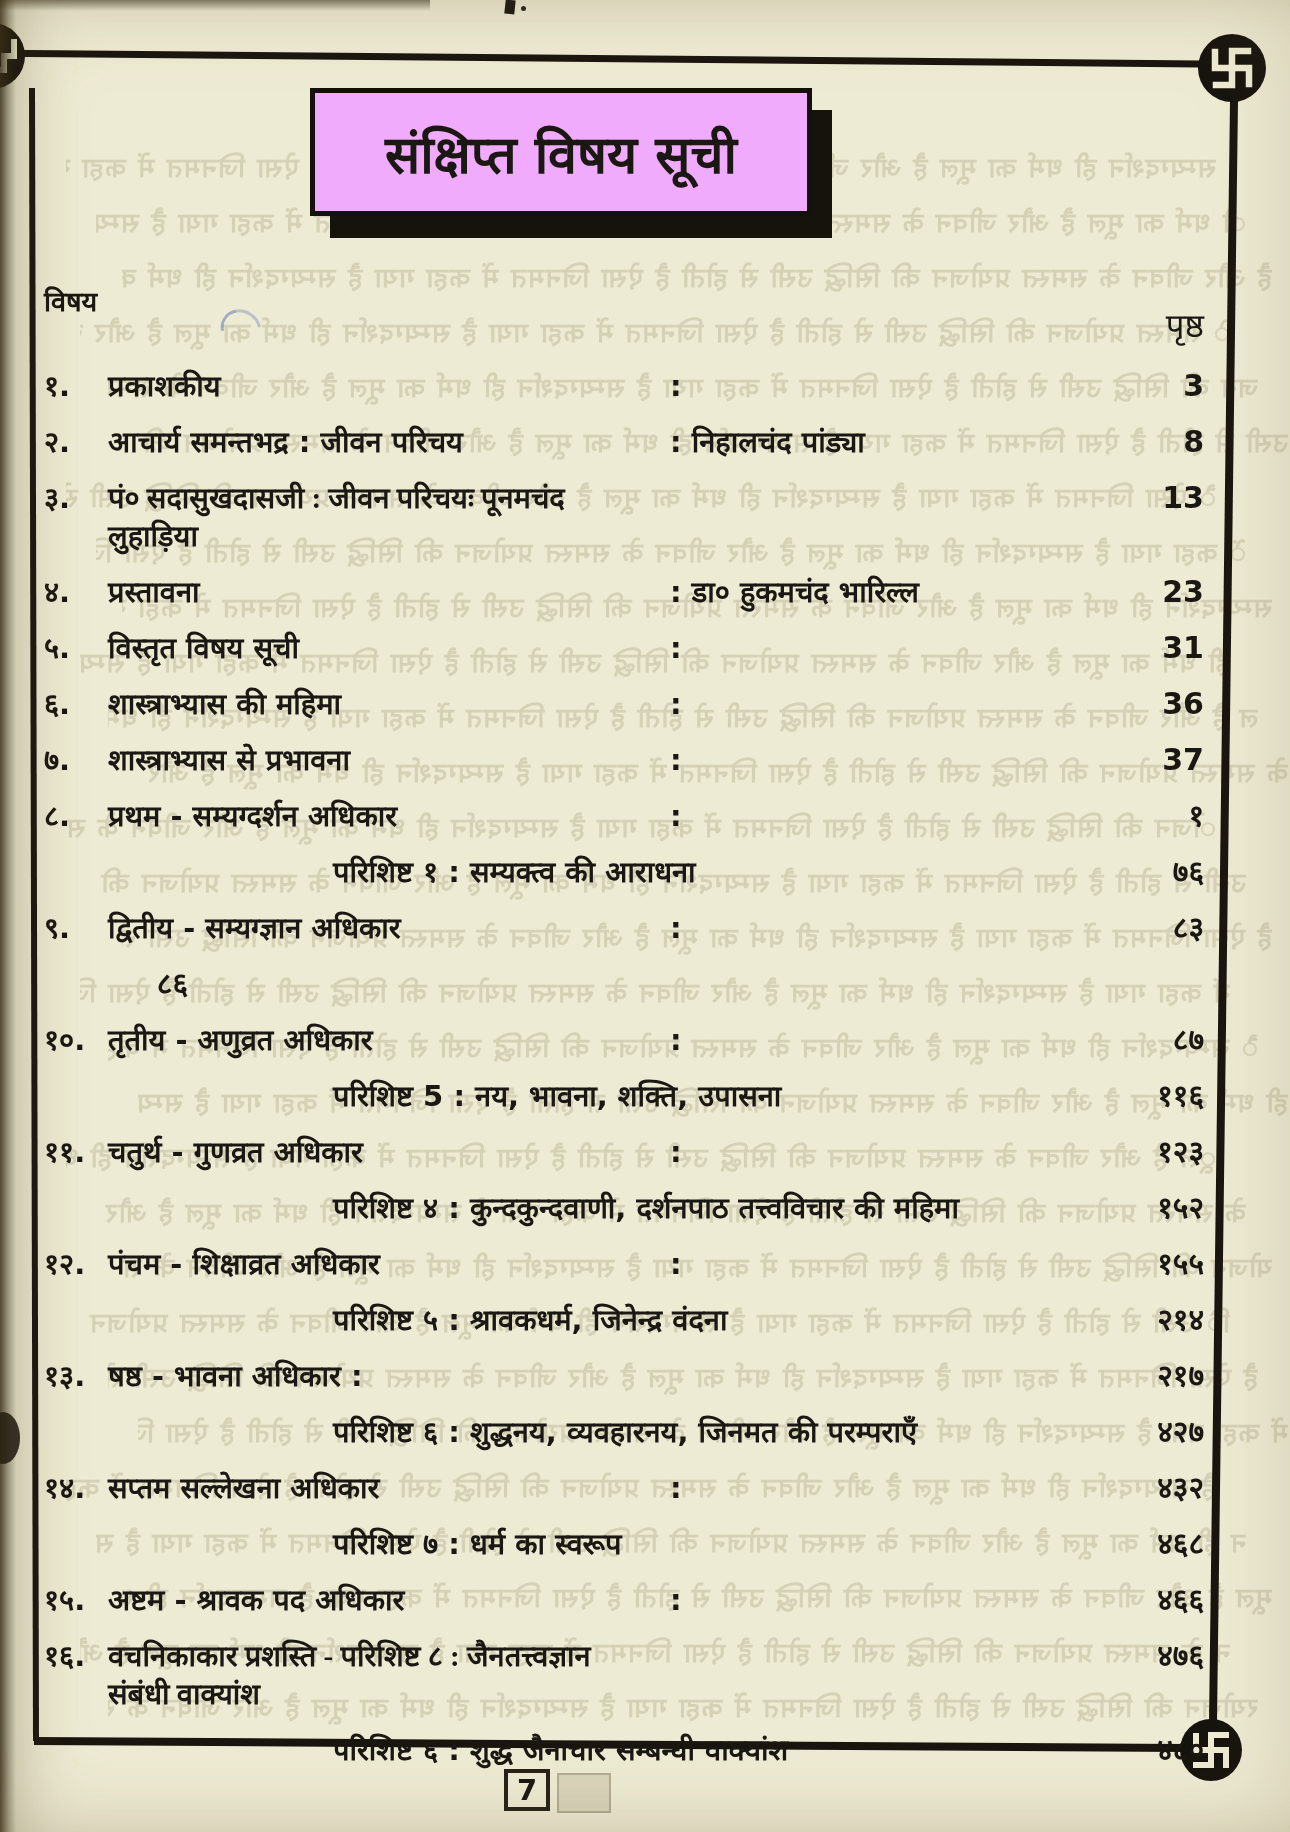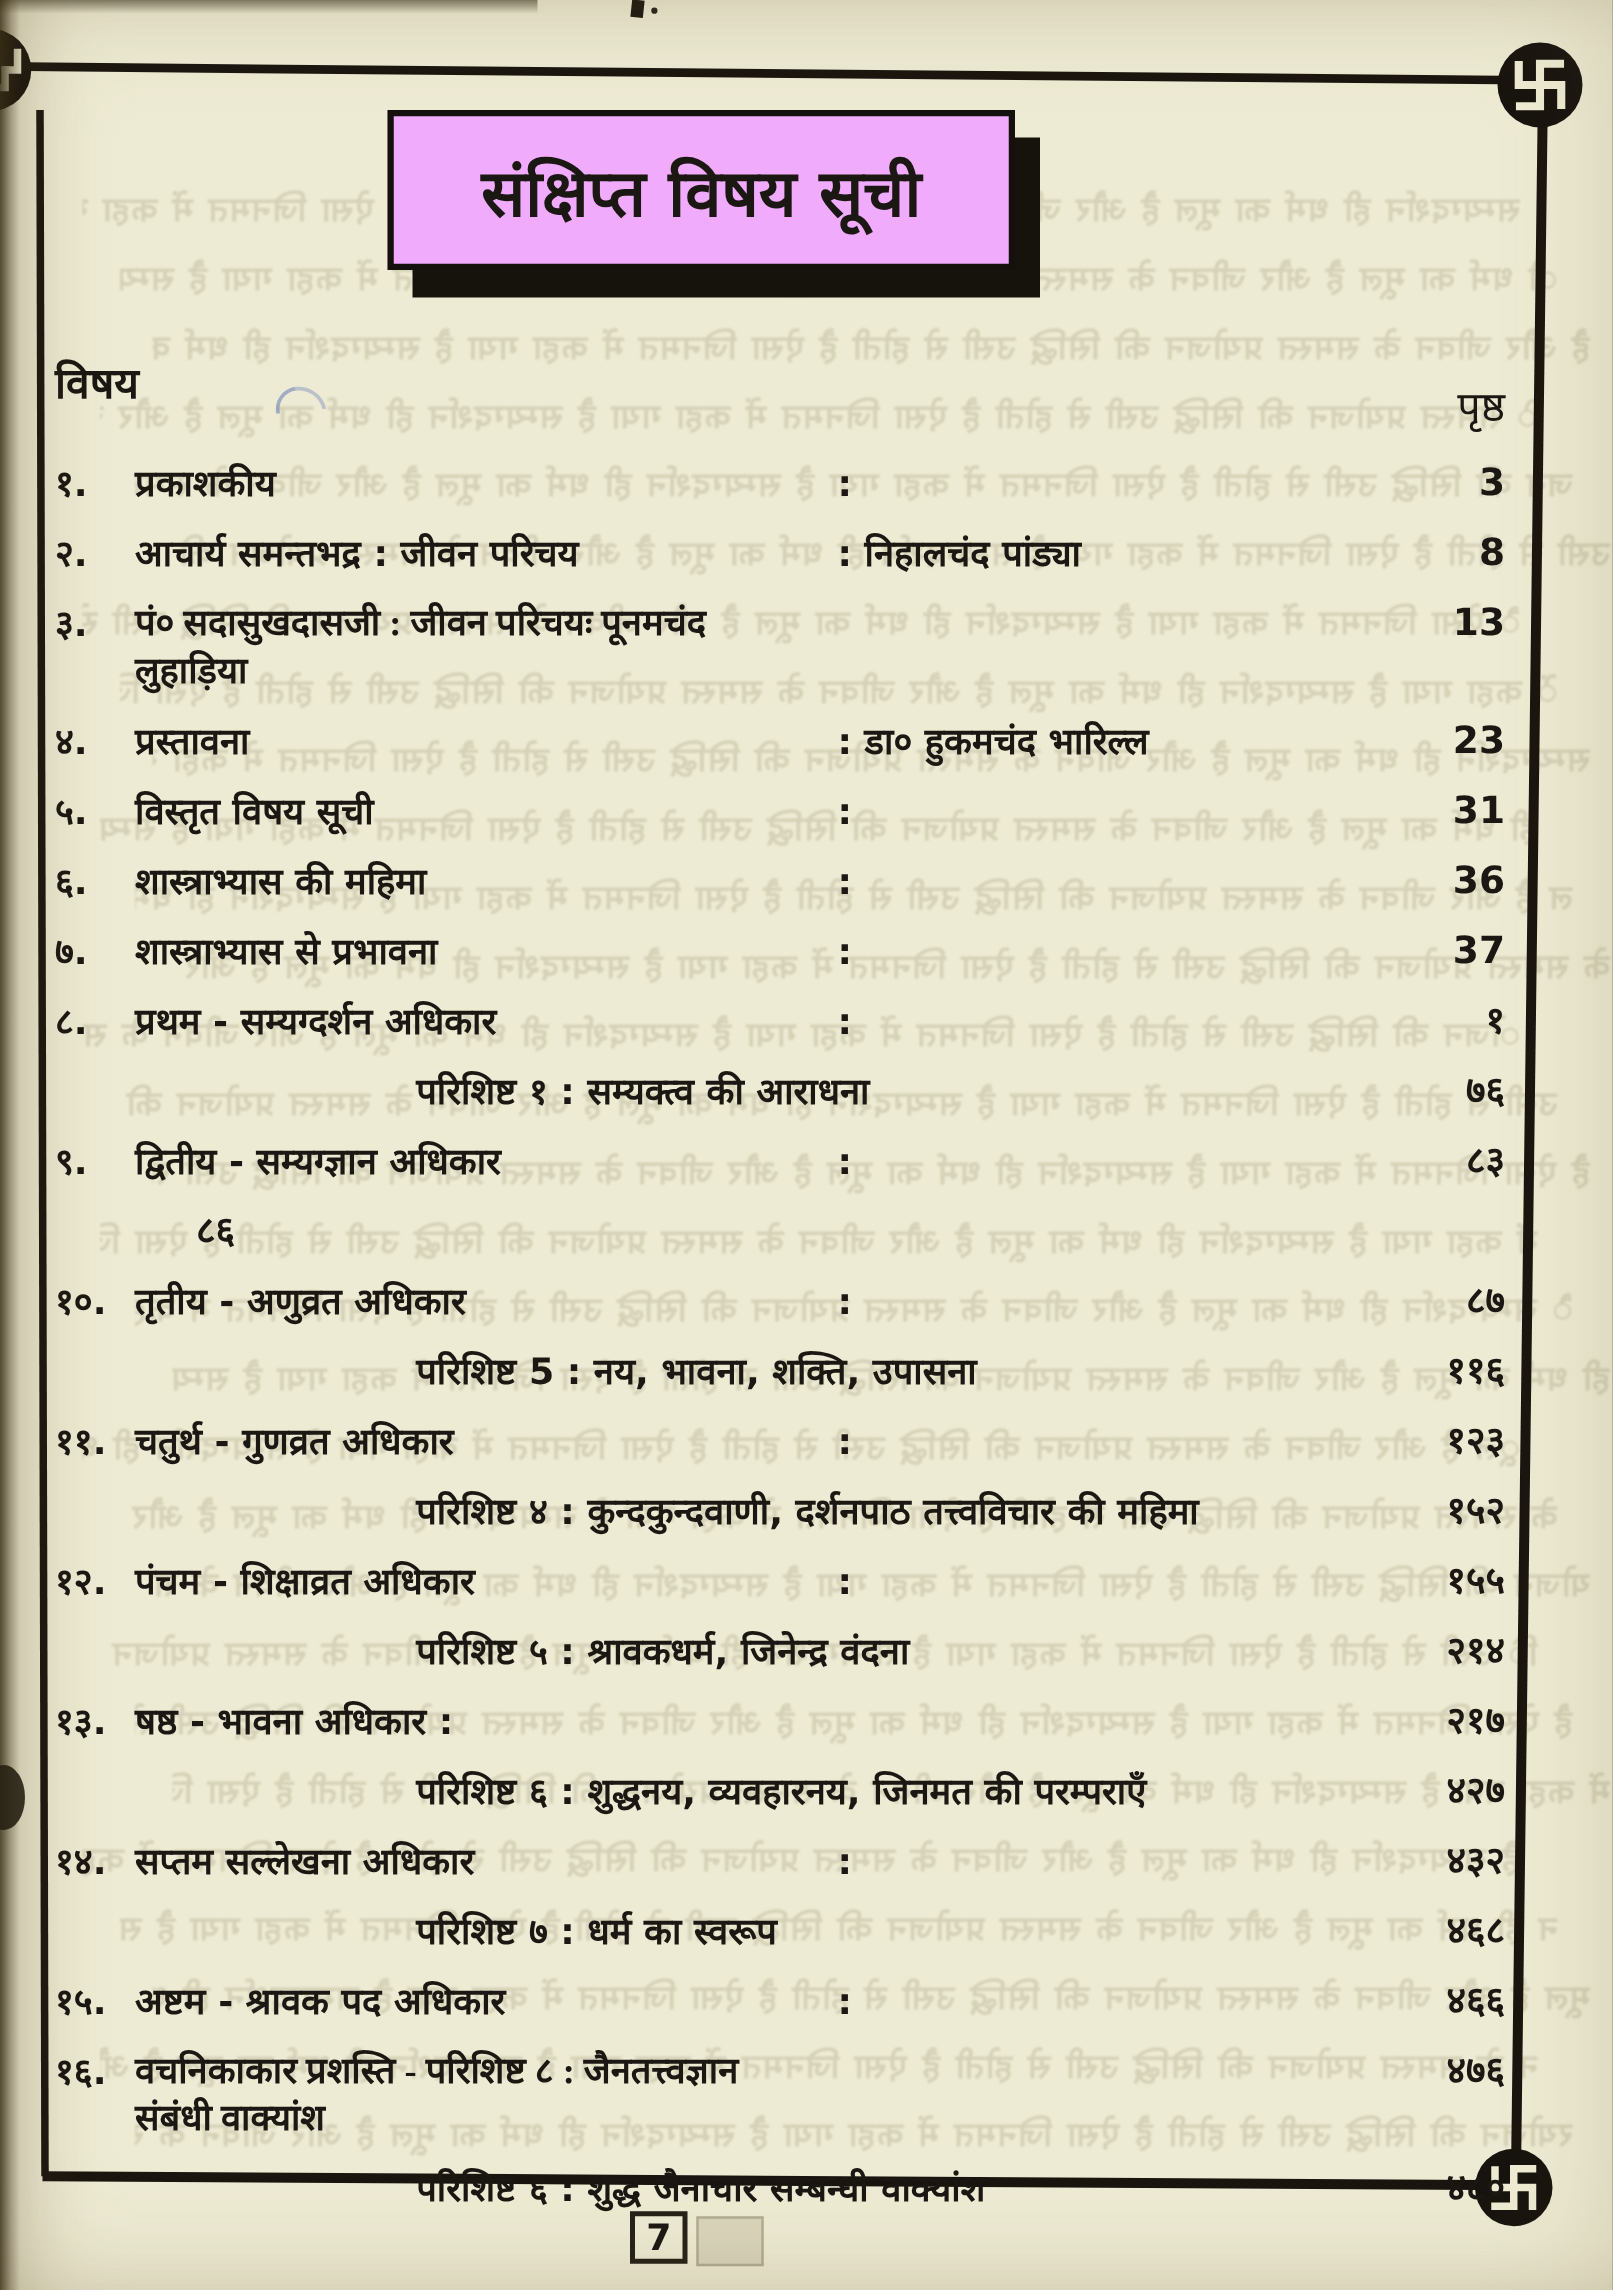--- a/index.html
+++ b/index.html
@@ -37,21 +37,21 @@
   .title-box{
     position:absolute; left:310px; top:88px; width:492px; height:118px;
     background:#f0abfc; border:5px solid #14110c;
     box-shadow:20px 22px 0 #16130d;
     display:flex; align-items:center; justify-content:center;
   }
   .title-box span{font-size:52px; font-weight:bold; white-space:nowrap;}
   
   .content{position:absolute; left:44px; top:282px; width:1160px;}
   .col-headers{display:flex; justify-content:space-between; align-items:flex-start; margin-bottom:40px;}
-  .col-subject{font-size:34px; font-weight:bold;}
+  .col-subject{font-size:27px; font-weight:bold;}
   .col-page{font-size:33px; font-weight:normal; transform:translateY(20px);}
   .toc-row{display:flex; align-items:flex-start; line-height:38px; margin-bottom:18px;
     font-size:29px; font-weight:bold;}
   .toc-num{flex:0 0 52px;}
   .toc-content{flex:1; display:flex; min-width:0;}
   .toc-row.main .toc-label{flex:0 0 562px;margin-left:12px;}
   .toc-row.main.wide .toc-label{flex:1;font-family:Liberation Serif, serif;}
   .toc-row.main .toc-detail{flex:1; white-space:nowrap;}
   .toc-row.sub .toc-content{padding-left:237px;}
   .toc-row.sub .toc-label{flex:1;}

